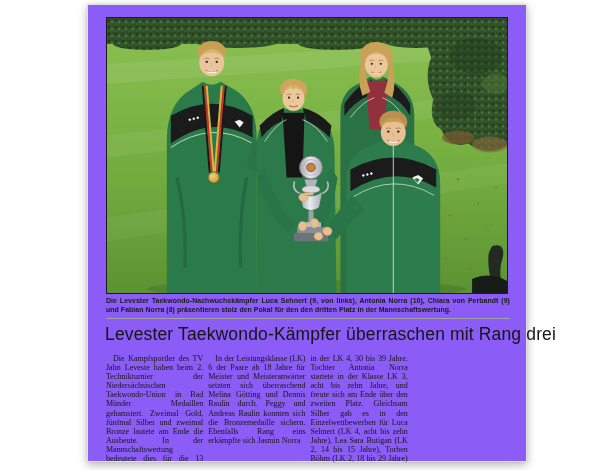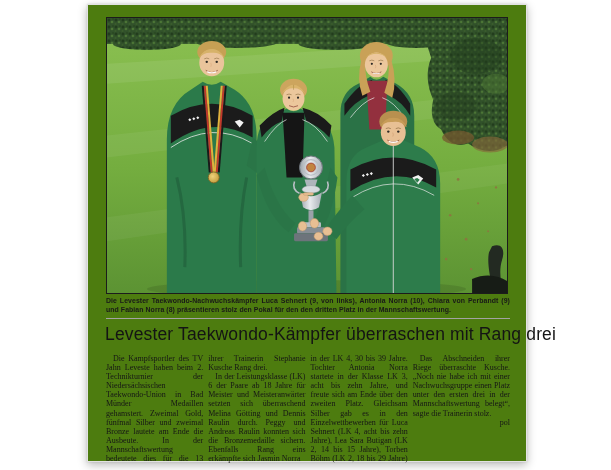--- a/index.html
+++ b/index.html
@@ -3,21 +3,21 @@
 <meta charset="utf-8">
 <style>
   html, body { margin: 0; padding: 0; background: #ffffff; }
   .stage {
     position: relative; width: 611px; height: 470px;
     background: #ffffff; overflow: hidden;
     font-family: "Liberation Serif", serif;
   }
   .page {
     position: absolute; left: 87px; top: 4px; width: 440px; height: 458px;
-    background: #4d7c0f;
+    background: #8b5cf6;
     border: 1px solid #e2e2e2;
     box-shadow: 0 3px 9px rgba(0,0,0,0.28), 0 0 2px rgba(0,0,0,0.12);
     box-sizing: border-box;
   }
   .photo {
     position: absolute; left: 18px; top: 12px; width: 402px; height: 277px;
     border: 1px solid #1c1c1c; box-sizing: border-box; overflow: hidden;
     background: #6fae3e;
   }
   .photo svg { display: block; width: 100%; height: 100%; }
@@ -258,28 +258,23 @@
 
     <div class="rule"></div>
 
     <h1 class="headline">Levester Taekwondo-Kämpfer überraschen mit Rang drei</h1>
 
     <div class="columns">
       <div class="col">
         <p class="par indent">Die Kampfsportler des TV Jahn Leveste haben beim 2. Technikturnier der Niedersächsischen Taekwondo-Union in Bad Münder Medaillen gehamstert. Zweimal Gold, fünfmal Silber und zweimal Bronze lautete am Ende die Ausbeute. In der Mannschaftswertung bedeutete dies für die 13 angereisten Levester unter der Leitung</p>
       </div>
       <div class="col">
-        <p class="par">ihrer Trainerin Stephanie Kusche Rang drei.</p>
         <p class="par indent">In der Leistungsklasse (LK) 6 der Paare ab 18 Jahre für Meister und Meisteranwärter setzten sich überraschend Melina Götting und Dennis Raulin durch. Peggy und Andreas Raulin konnten sich die Bronzemedaille sichern. Ebenfalls Rang eins erkämpfte sich Jasmin Norra</p>
       </div>
       <div class="col">
         <p class="par">in der LK 4, 30 bis 39 Jahre. Tochter Antonia Norra startete in der Klasse LK 3, acht bis zehn Jahre, und freute sich am Ende über den zweiten Platz. Gleichsam Silber gab es in den Einzelwettbewerben für Luca Sehnert (LK 4, acht bis zehn Jahre), Lea Sara Butigan (LK 2, 14 bis 15 Jahre), Torben Böhm (LK 2, 18 bis 29 Jahre) und</p>
       </div>
       <div class="col">
-        <p class="par indent">
-          <span>Das Abschneiden ihrer Riege überraschte Kusche. „Noch nie habe ich mit einer Nachwuchsgruppe einen Platz unter den ersten drei in der Mannschaftswertung belegt“, sagte die Trainerin stolz.</span>
-          <span class="byline">pol</span>
-        </p>
       </div>
     </div>
 
   </div>
 </div>
 
 </body></html>

